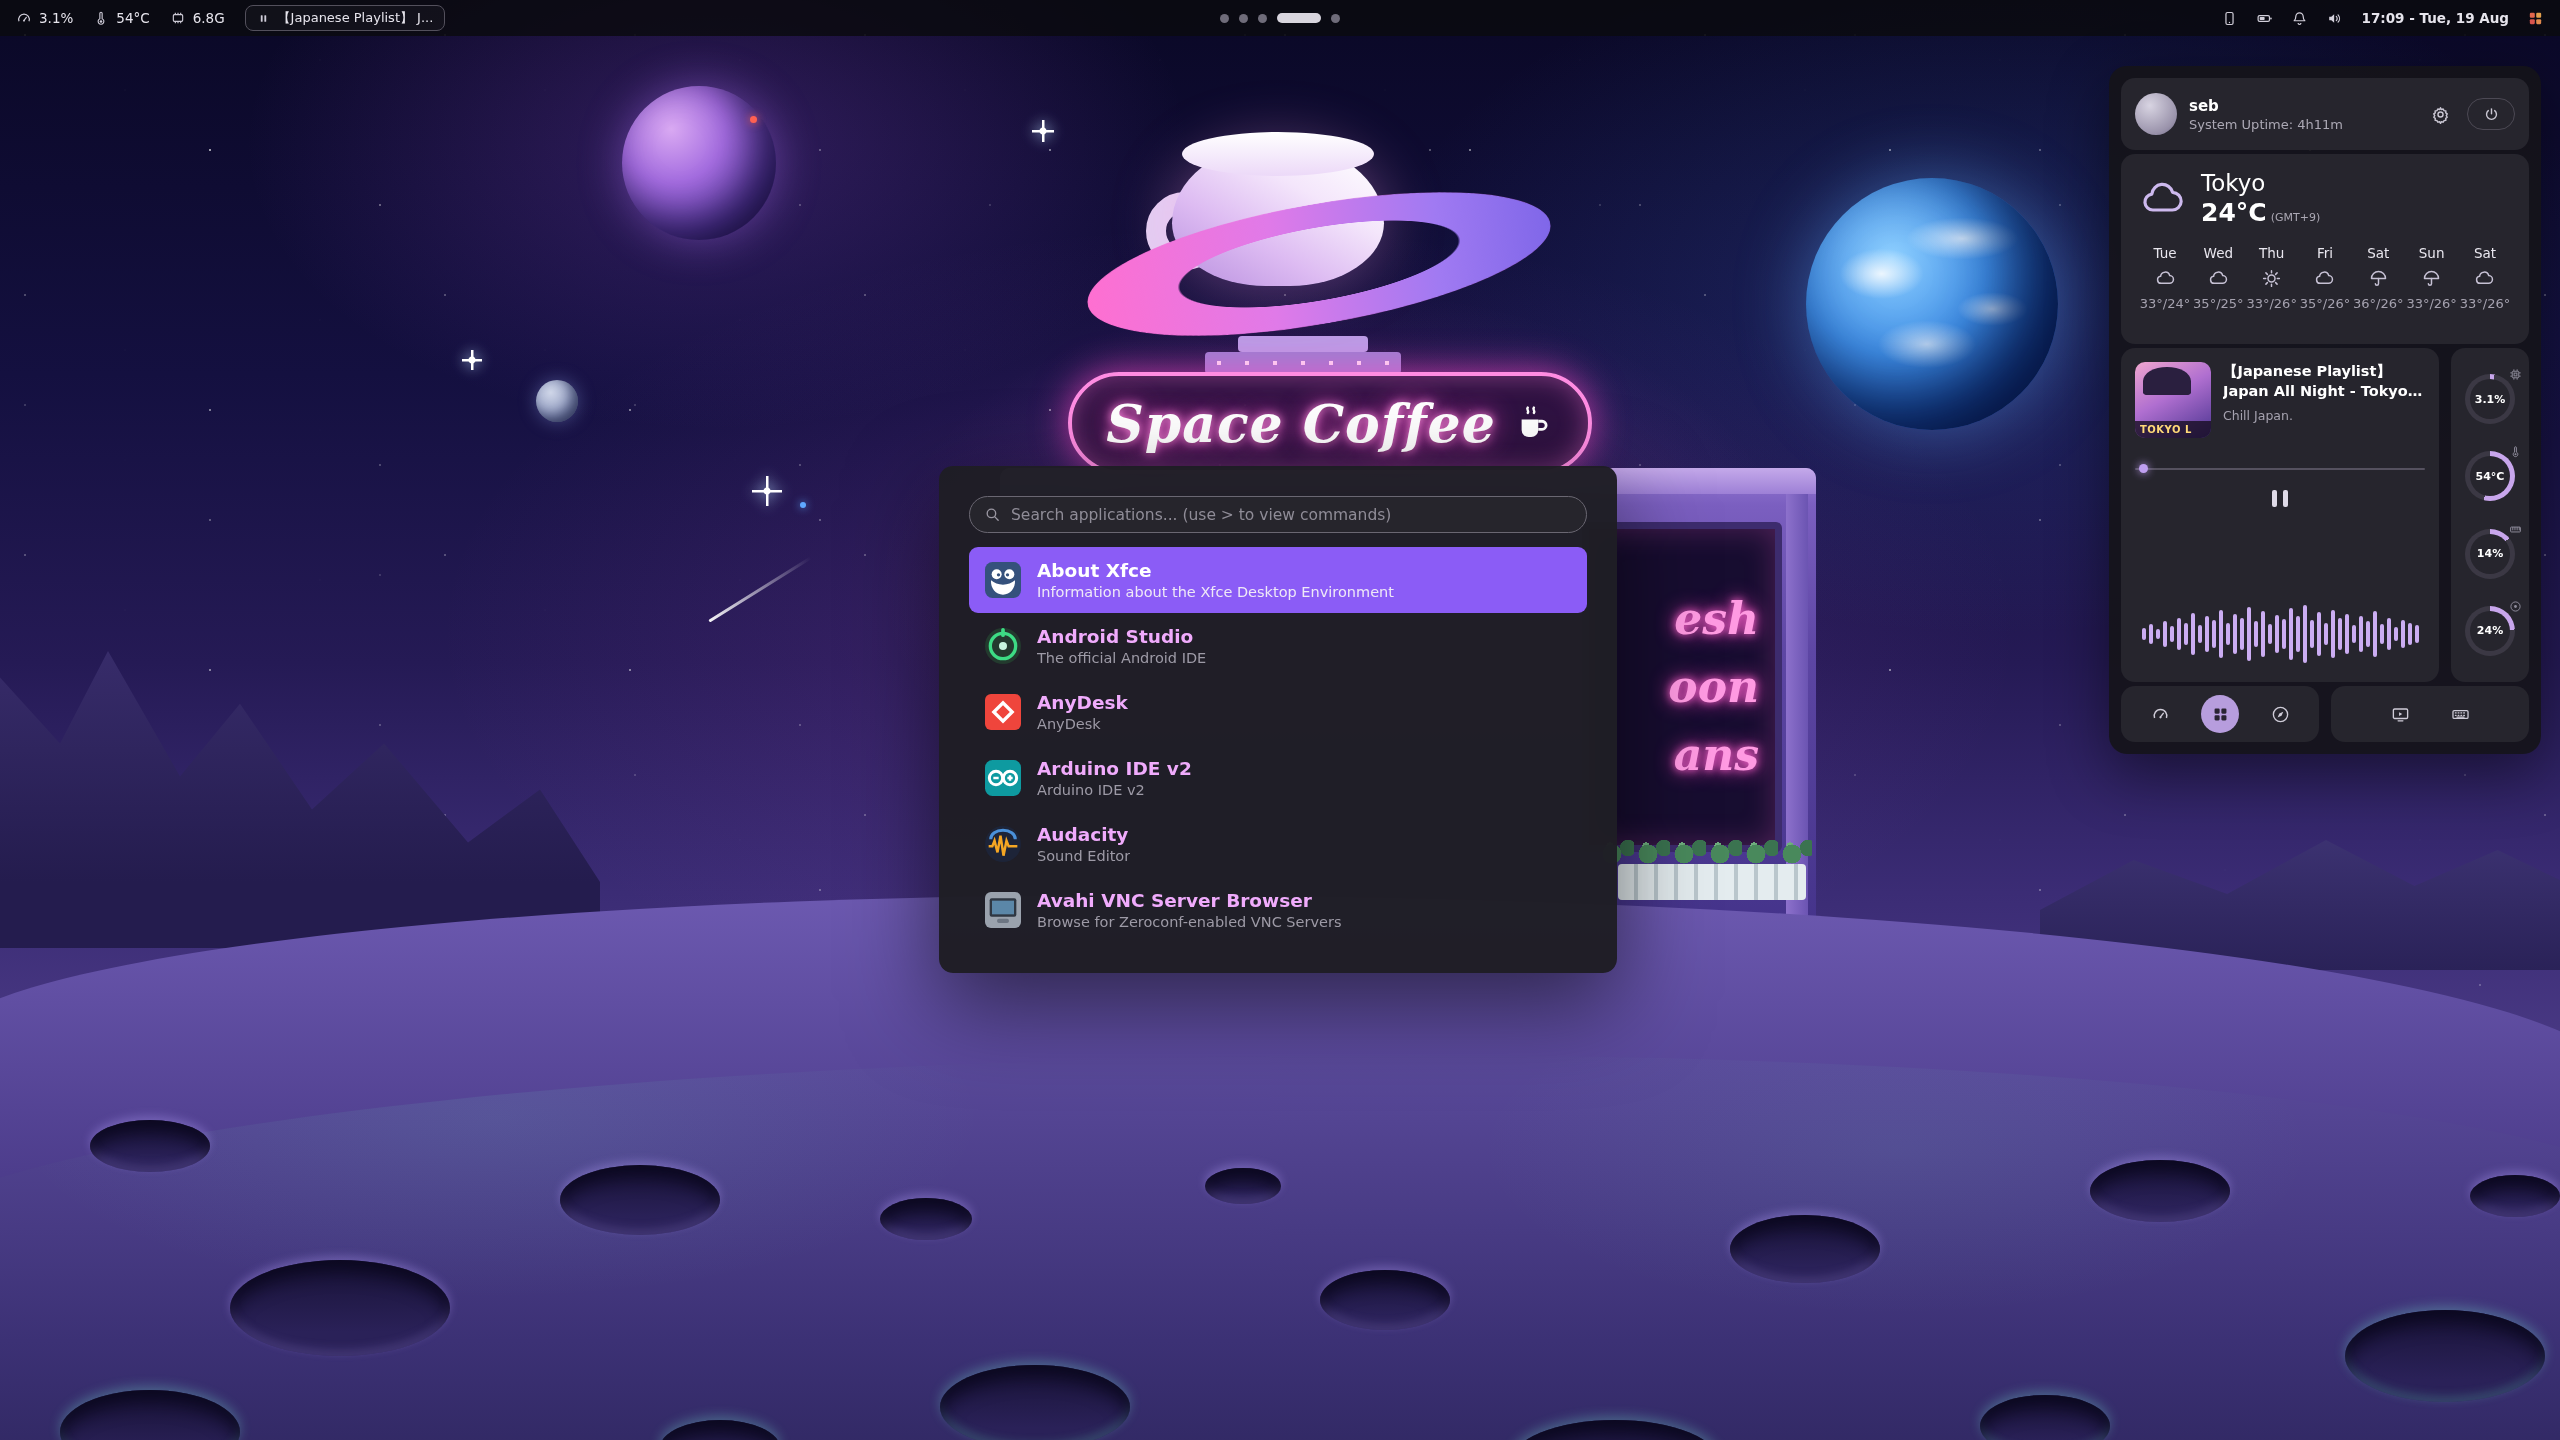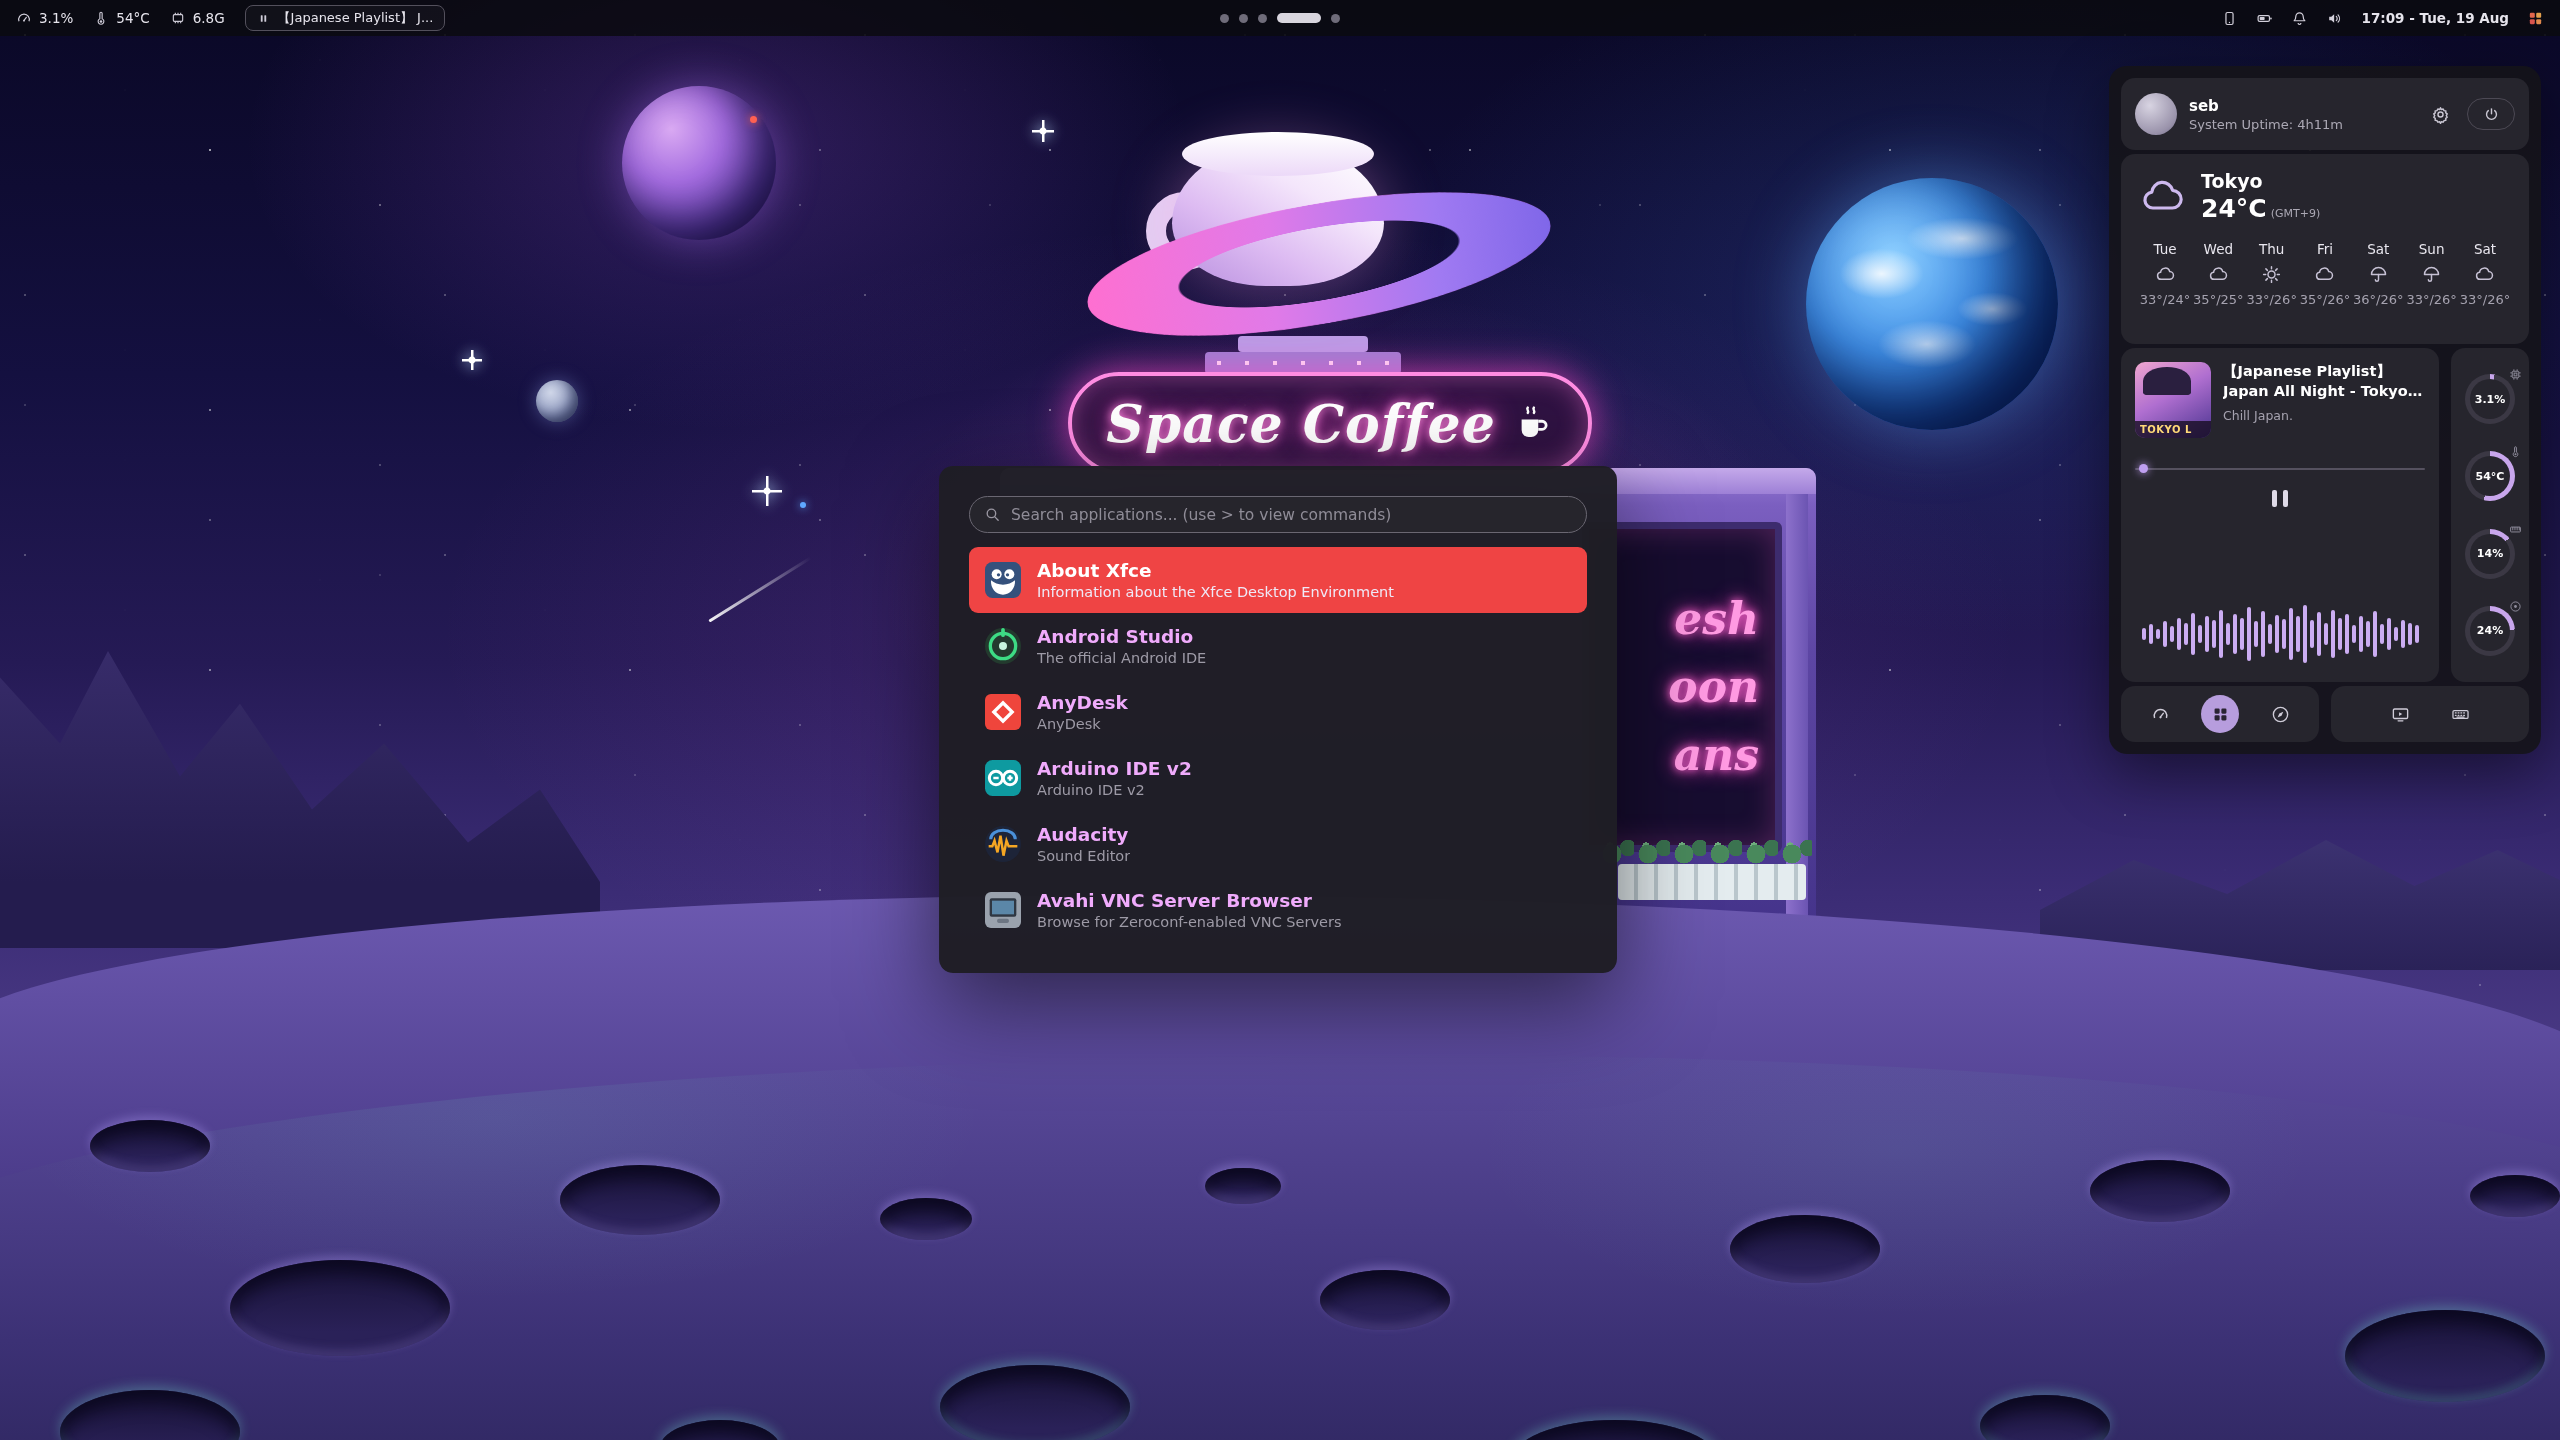--- a/index.html
+++ b/index.html
@@ -131,21 +131,21 @@
  background:rgba(31,30,37,.98);border-radius:14px;padding:30px;
  box-shadow:0 30px 90px rgba(0,0,0,.55)}
 .searchbox{display:flex;align-items:center;gap:10px;height:37px;border:1.5px solid #6a6772;
  border-radius:19px;padding:0 14px;background:#26252c}
 .searchbox svg{width:17px;height:17px;color:#9a97a2;flex:none}
 .searchbox input{flex:1;background:transparent;border:0;outline:0;color:#e8e6ee;
  font-size:15.5px;font-family:inherit}
 .searchbox input::placeholder{color:#8f8c97}
 .results{margin-top:14px}
 .result{display:flex;align-items:center;gap:14px;padding:0 14px;height:66px;border-radius:9px}
-.result.selected{background:#ef4444}
+.result.selected{background:#8b5cf6}
 .app-icon{width:40px;height:40px;flex:none}
 .app-icon svg{width:40px;height:40px}
 .r-text{display:flex;flex-direction:column;justify-content:center;min-width:0}
 .r-title{font-size:18.5px;font-weight:bold;color:#f0abfc;white-space:nowrap;overflow:hidden;text-overflow:ellipsis}
 .r-sub{font-size:14.5px;color:#9d9aa6;margin-top:3px;white-space:nowrap;overflow:hidden;text-overflow:ellipsis}
 .result.selected .r-title{color:#fff}
 .result.selected .r-sub{color:#efe9f7}
 
 
 .sidebar{position:absolute;right:19px;top:66px;width:432px;height:688px;z-index:40;
@@ -160,21 +160,21 @@
 .user-uptime{font-size:13px;color:#aba8b4;margin-top:2px}
 .icon-btn{width:30px;height:30px;display:flex;align-items:center;justify-content:center;color:#c9c6d2}
 .icon-btn svg{width:19px;height:19px}
 .power-btn{width:48px;height:32px;border:1.5px solid #4c4954;border-radius:16px;
  display:flex;align-items:center;justify-content:center;color:#c9c6d2}
 .power-btn svg{width:17px;height:17px}
 .weather-card{padding:16px 18px;height:190px;flex:none}
 .weather-head{display:flex;align-items:center;gap:14px}
 .w-big-icon{width:48px;height:48px;color:#cdb9ee}
 .w-big-icon svg{width:48px;height:48px}
-.w-city{font-size:19px;font-weight:bold}
+.w-city{font-size:23px;font-weight:normal}
 .w-temp{font-size:25px;font-weight:bold;margin-top:2px}
 .w-tz{font-size:11px;color:#aba8b4;font-weight:normal;margin-left:4px}
 .forecast{display:flex;justify-content:space-between;margin-top:18px}
 .fc{display:flex;flex-direction:column;align-items:center;gap:7px;width:52px}
 .fc-day{font-size:13.5px;color:#e9e7ef}
 .fc-icon{color:#c6c1d4}
 .fc-icon svg{width:21px;height:21px}
 .fc-temps{font-size:13px;color:#a5a2af}
 .music-row{display:flex;gap:12px;flex:1;min-height:0}
 .music-card{flex:1;padding:14px;display:flex;flex-direction:column;min-width:0}

